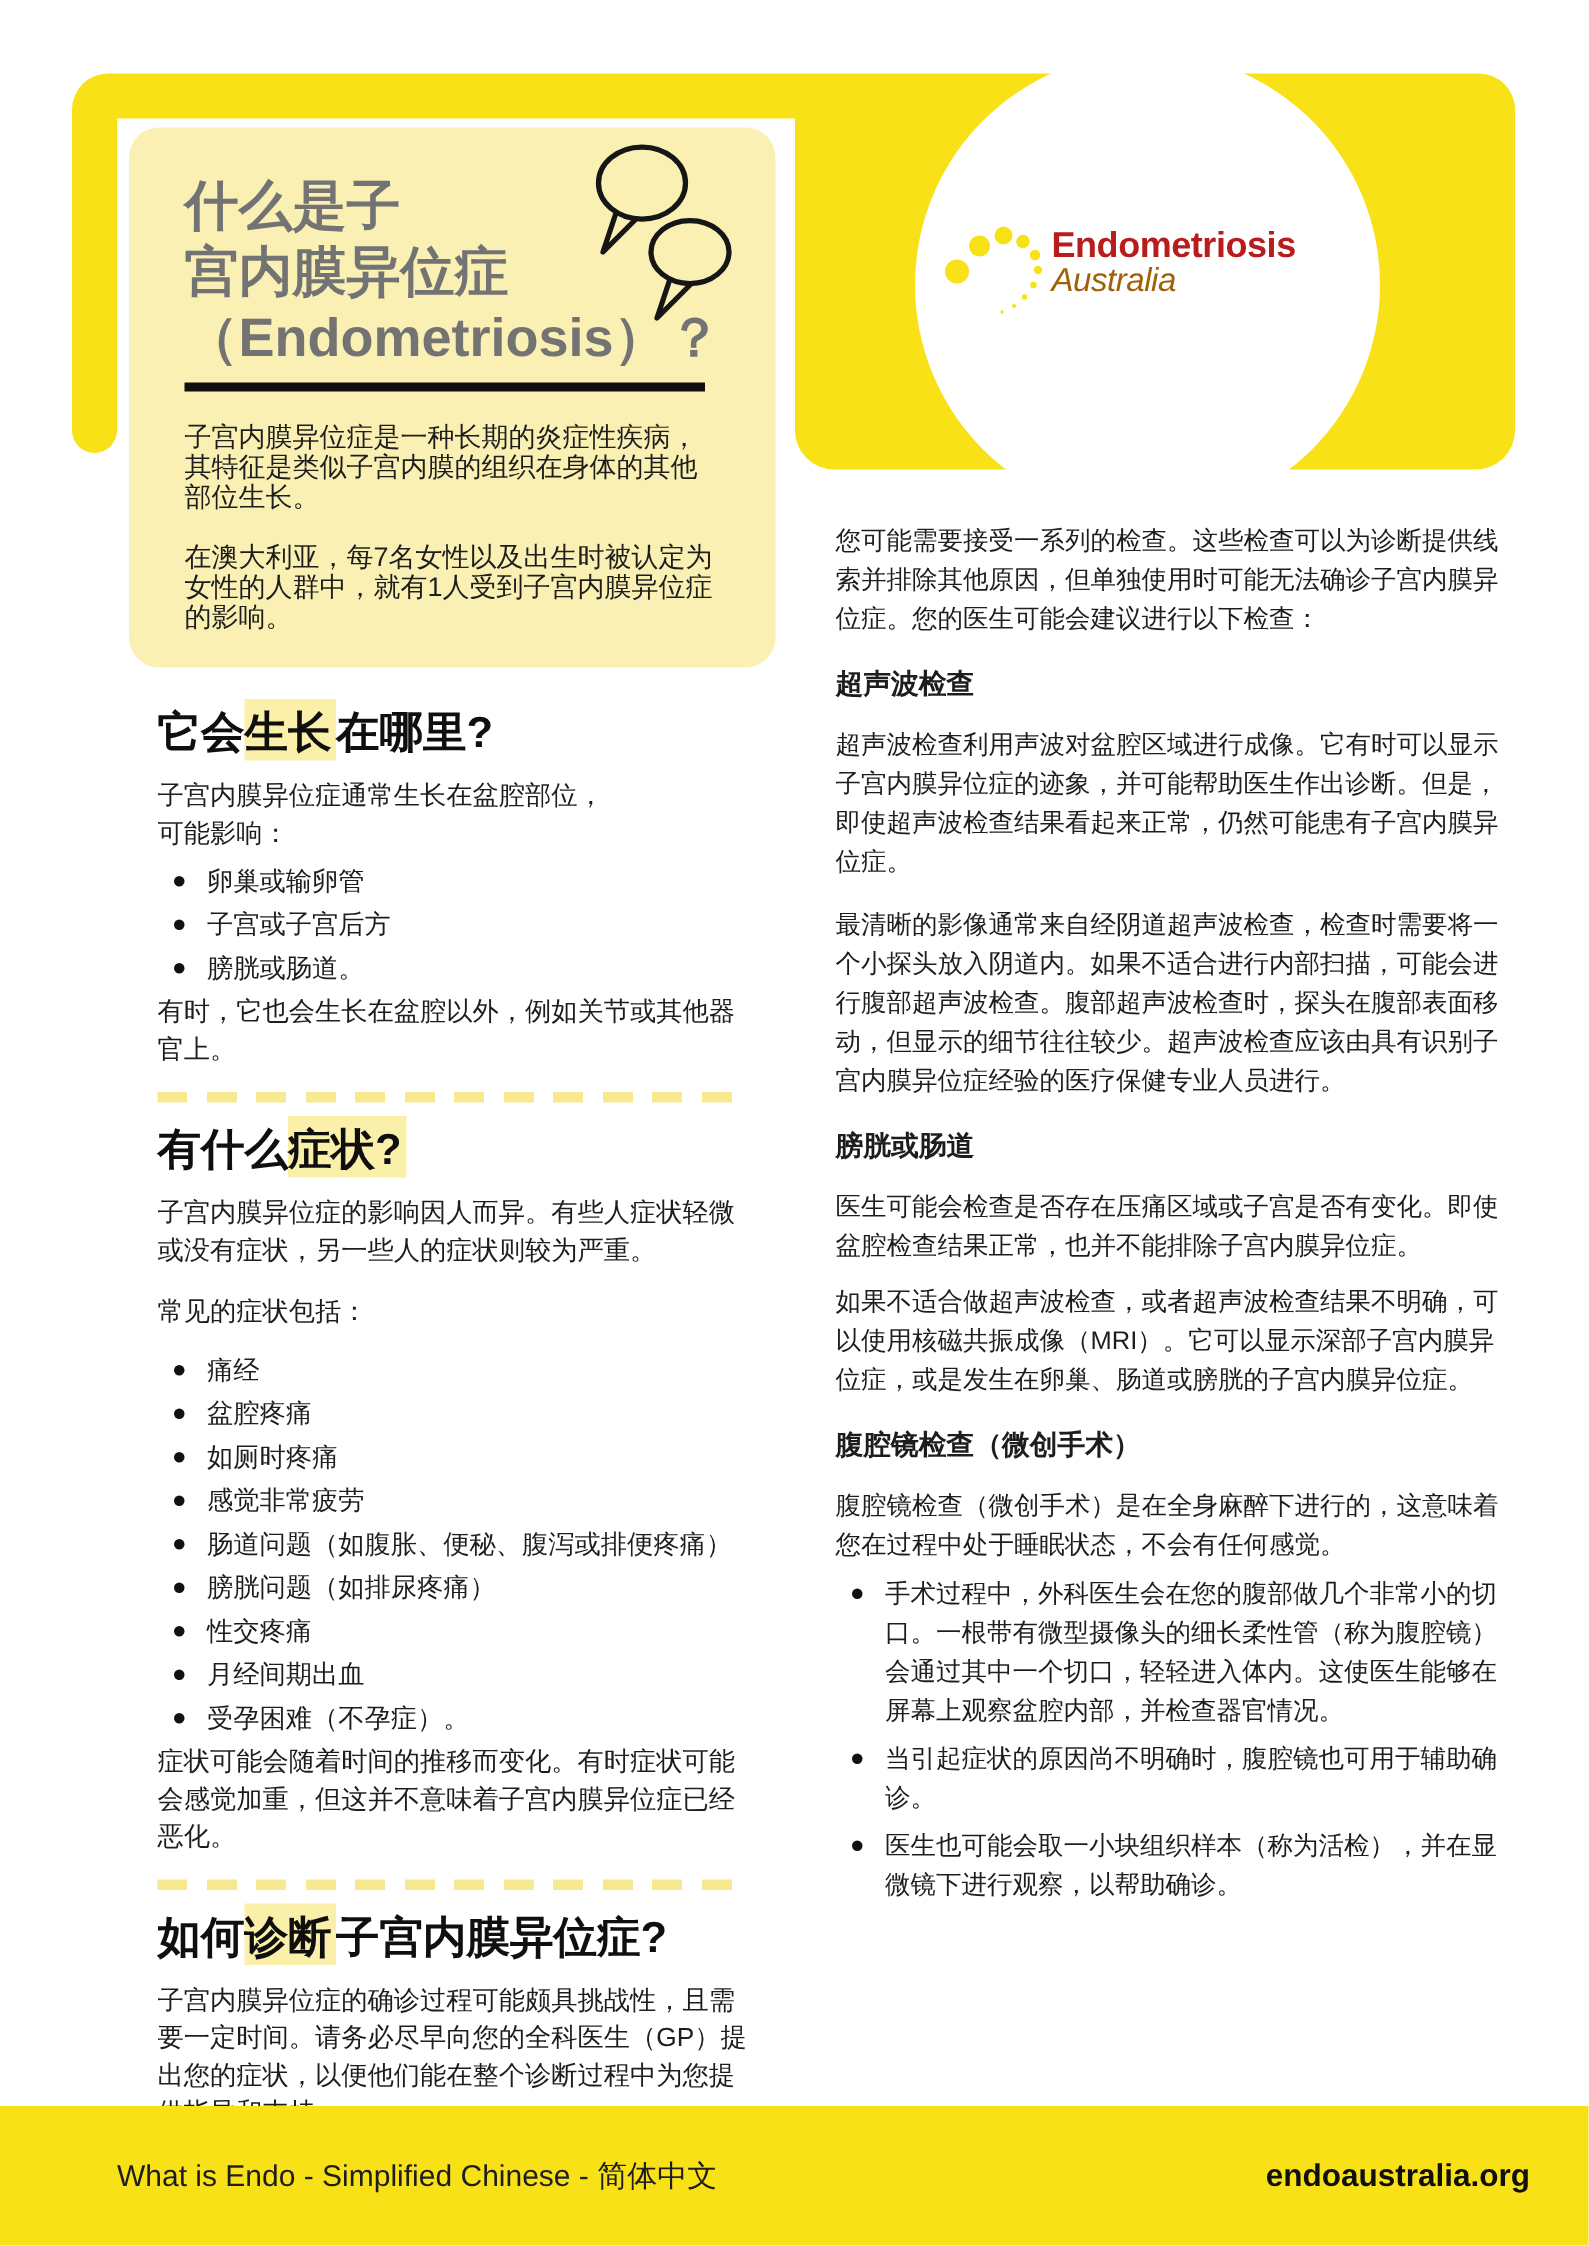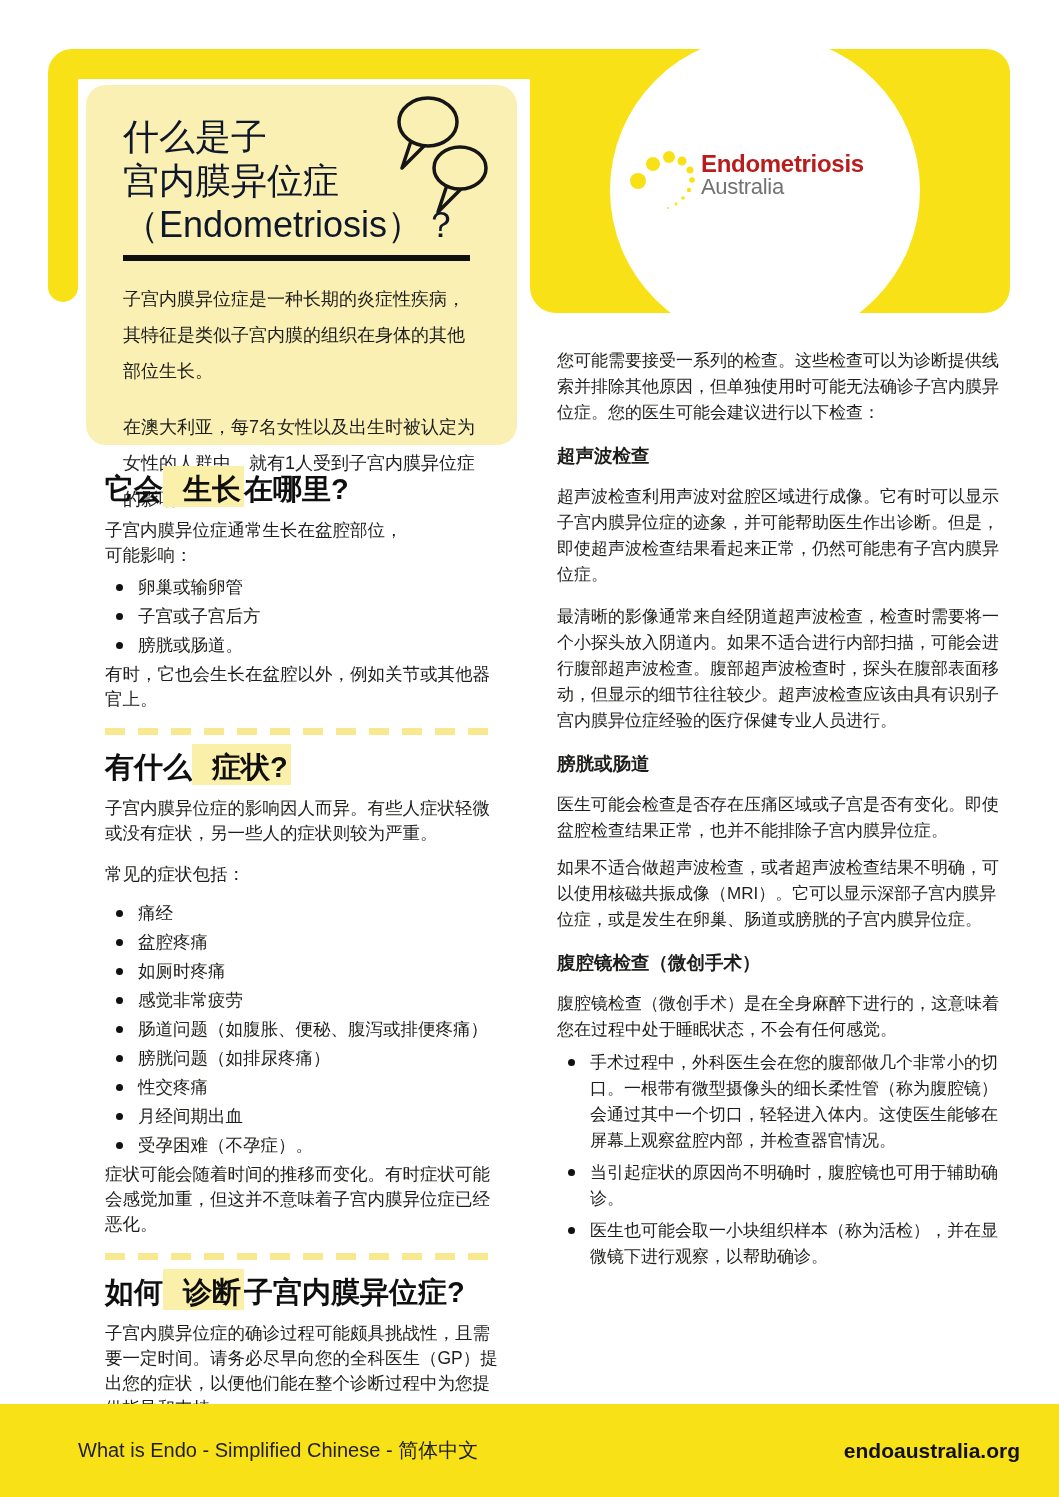--- a/index.html
+++ b/index.html
@@ -12,38 +12,38 @@
 
   
   .top-bar{left:48px;top:49px;width:962px;height:30px;background:var(--brand);border-radius:24px 24px 0 0;}
   .left-strip{left:48px;top:74px;width:30px;height:228px;background:var(--brand);border-radius:0 0 15px 15px;}
   .right-block{left:530px;top:70px;width:480px;height:243px;background:var(--brand);border-radius:0 0 26px 26px;}
   .logo-circle{left:610px;top:35px;width:310px;height:310px;border-radius:50%;background:#ffffff;}
 
   
   .logo-text{left:701px;top:152px;line-height:23px;letter-spacing:-0.3px;}
   .logo-text .l1{font-size:24px;font-weight:bold;color:#b91c1c;display:block;}
-  .logo-text .l2{font-size:22px;font-weight:normal;color:#737373;display:block;}
+  .logo-text .l2{font-size:22px;font-weight:normal;color:#a16207;display:block;font-style:italic;}
 
   
   .title-box{left:86px;top:85px;width:431px;height:360px;background:var(--pale);border-radius:20px;box-sizing:border-box;padding:30px 36px 0 37px;}
-  .title-box h1{margin:0;font-size:36px;line-height:44px;font-weight:normal;white-space:pre-line;color:#0f172a;}
+  .title-box h1{margin:0;font-size:36px;line-height:44px;font-weight:bold;white-space:pre-line;color:#737373;}
   .title-rule{width:347px;height:6px;background:#0f0f0f;margin-top:8px;}
-  .title-box p{margin:20px 0 0 0;font-size:18px;line-height:36px;font-weight:500;white-space:pre-line;}
+  .title-box p{margin:20px 0 0 0;font-size:18px;line-height:20px;font-weight:500;white-space:pre-line;}
   .bubbles{left:388px;top:92px;}
 
   
   .col{font-size:17.5px;line-height:25px;}
   .col-left{left:105px;top:463px;width:394px;}
   .col-right{left:557px;top:348px;width:452px;font-size:17px;line-height:26px;}
   .col h2{margin:0;font-size:29px;line-height:36px;font-weight:bold;color:#0f0f0f;}
   .col h3{margin:17px 0 15px 0;font-size:18.5px;line-height:26px;font-weight:bold;}
   .col p{margin:11px 0 0 0;}
   .col p.pre{white-space:pre-line;}
-  mark.hl{background:var(--hl);color:inherit;padding:7px 3px 2px 20px;}
+  mark.hl{background:var(--hl);color:inherit;padding:7px 3px 2px 0;}
   ul.dots{list-style:none;margin:7px 0 0 0;padding:0;}
   ul.dots li{position:relative;padding-left:33px;margin:0 0 4px 0;}
   ul.dots li::before{content:"";position:absolute;left:11px;top:9px;width:7px;height:7px;border-radius:50%;background:#111;}
   .col-right ul.dots li{margin-bottom:6px;}
   .divider{height:7px;margin:16px 0 14px 0;
     background:repeating-linear-gradient(90deg,var(--dash) 0 20px,transparent 20px 33px);}
   .sec{margin-top:8px;}
 
   
   .footer{left:0;top:1404px;width:1059px;height:93px;background:var(--brand);}

